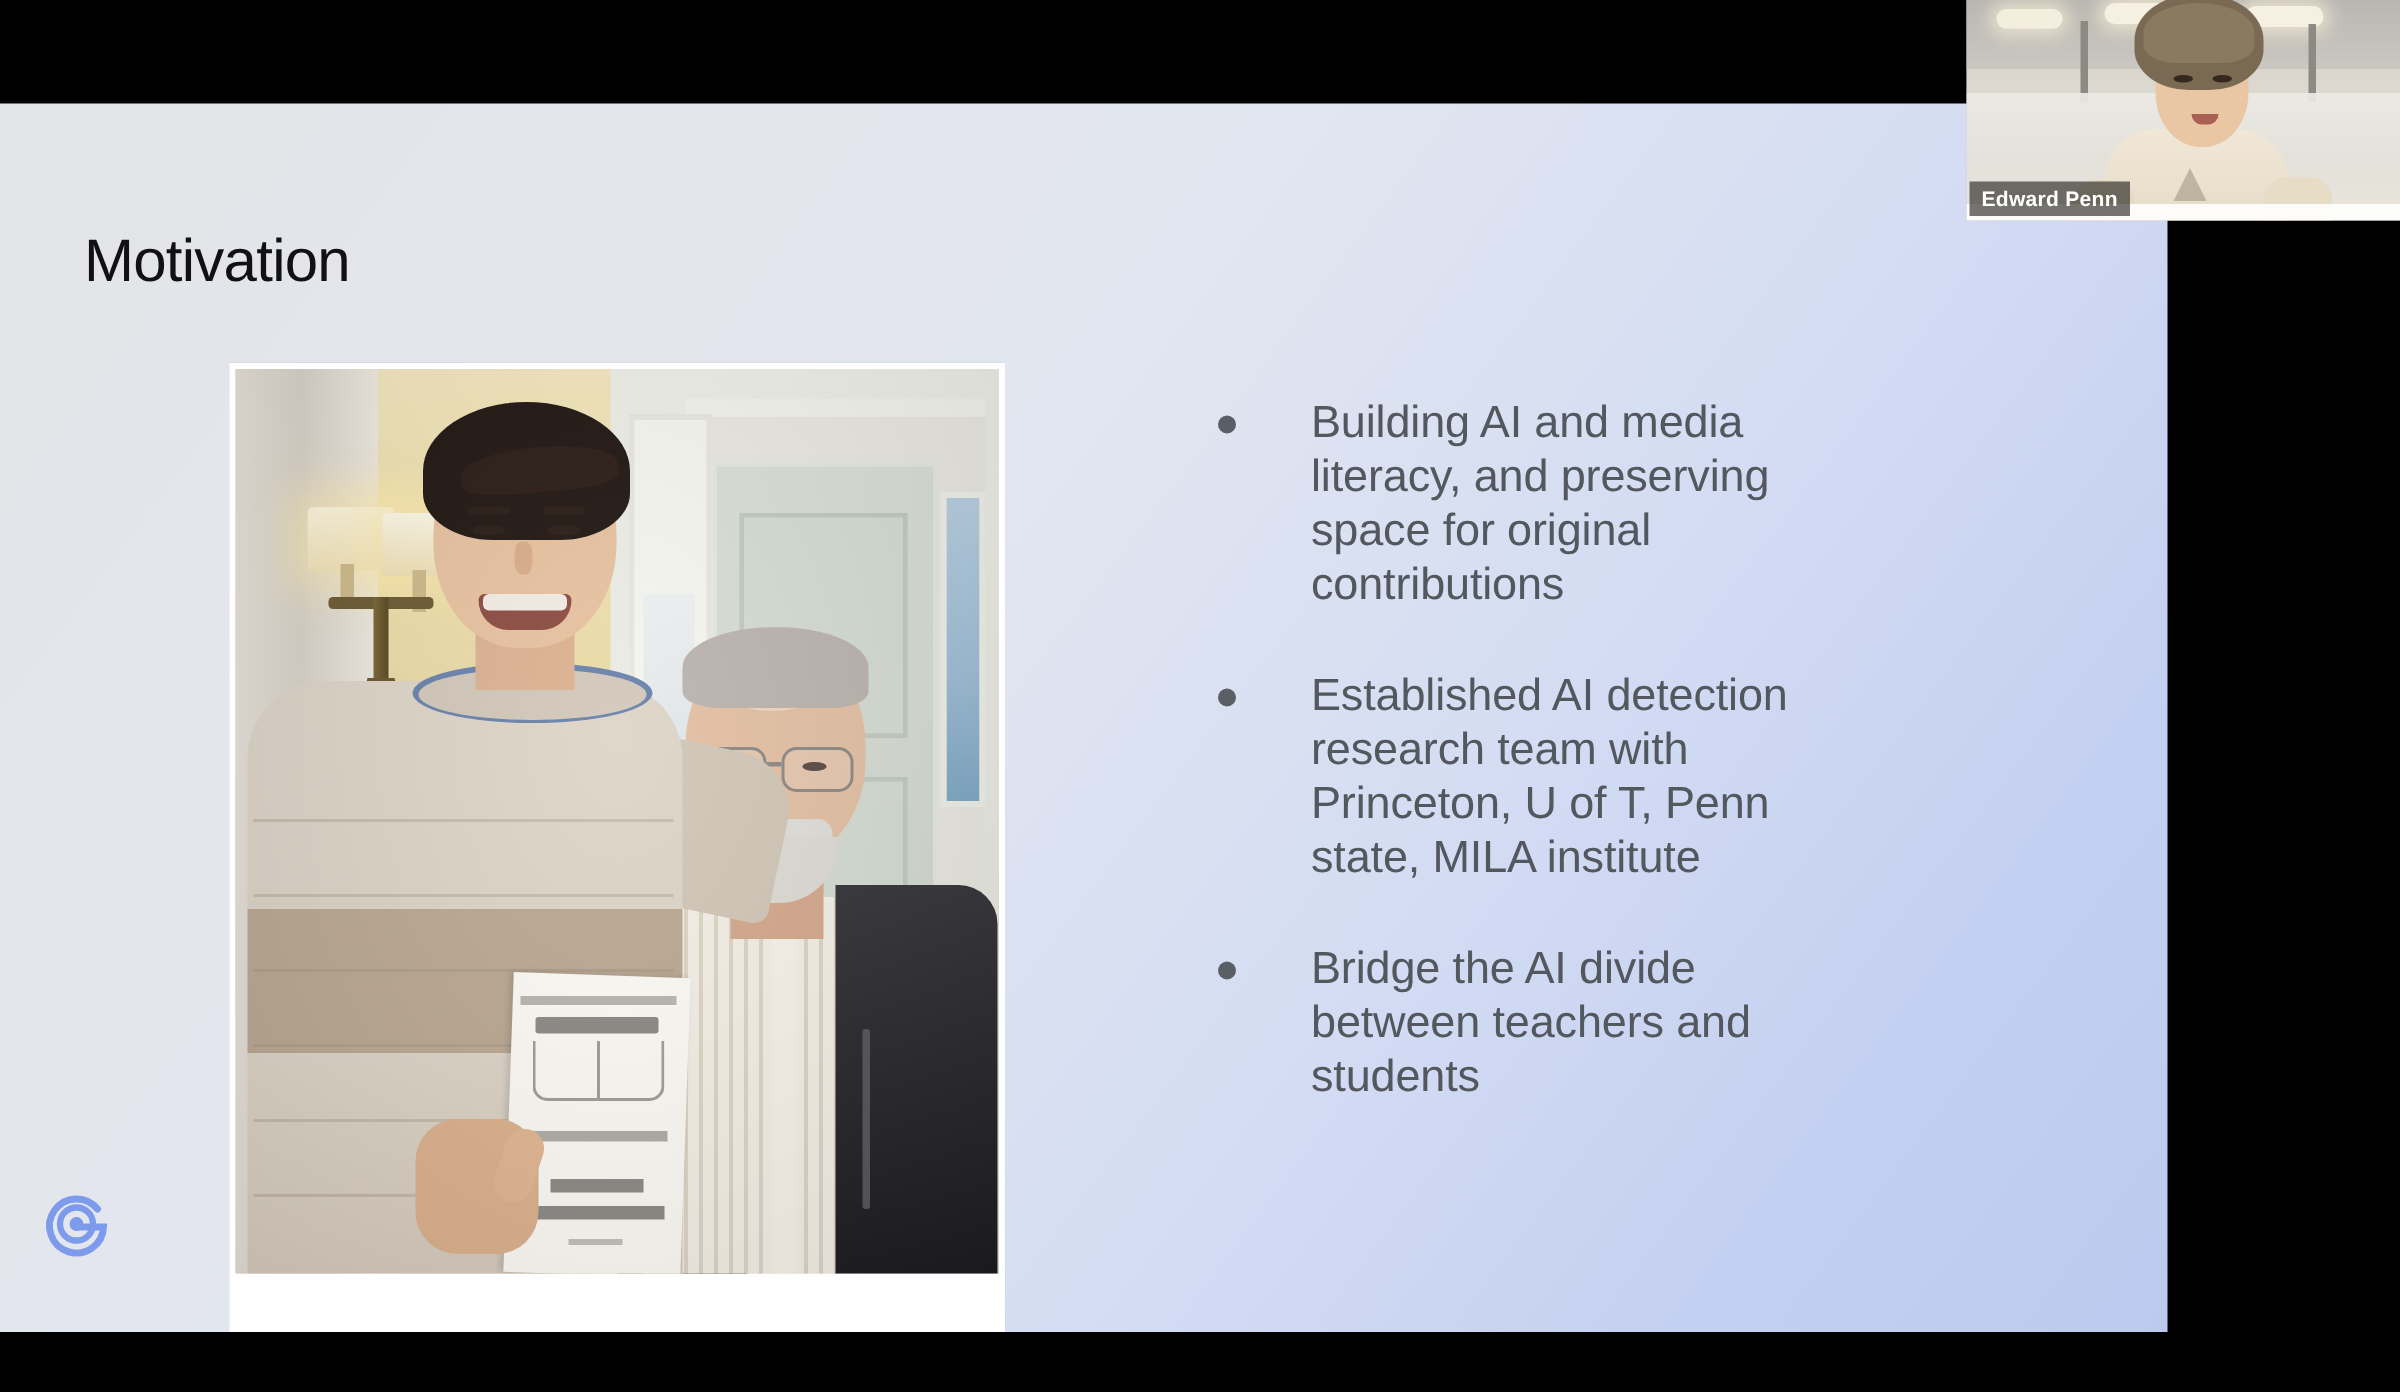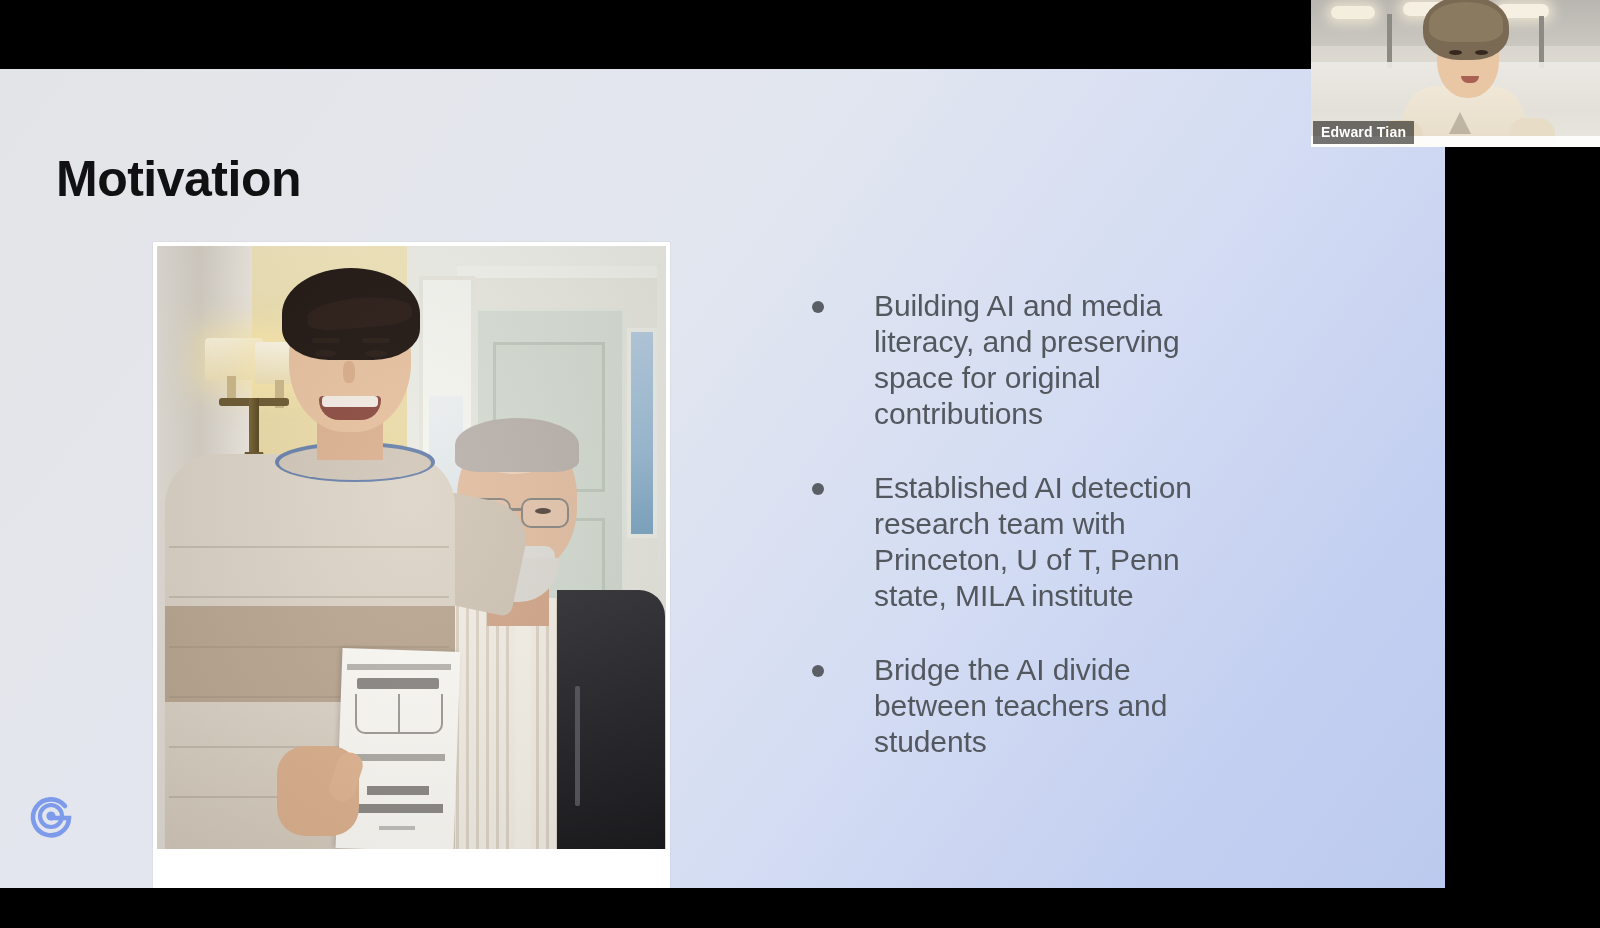--- a/index.html
+++ b/index.html
@@ -37,22 +37,22 @@
         #c4d0f1 84%,
         #bccaef 100%);
     overflow: hidden;
   }
 
   
   #slide-title {
     position: absolute;
     left: 56px;
     top: 85px;
-    font-size: 50px;
-    font-weight: bold;
+    font-size: 40px;
+    font-weight: normal;
     color: #111113;
     letter-spacing: -0.5px;
     line-height: 1;
   }
 
   
   #photo-card {
     position: absolute;
     left: 153px;
     top: 173px;
@@ -351,21 +351,20 @@
     left: 0; top: 0; width: 509px; height: 603px;
     background: radial-gradient(ellipse at 50% 40%, rgba(255,255,255,0.06) 0%, rgba(0,0,0,0.09) 100%);
   }
 
   
   #bullets {
     position: absolute;
     left: 812px;
     top: 195px;
     width: 420px;
-    margin-top: 24px;
   }
   .bullet-row {
     display: flex;
     align-items: flex-start;
     margin-bottom: 38px;
   }
   .bullet-dot {
     flex: 0 0 auto;
     width: 12px;
     height: 12px;
@@ -619,16 +618,16 @@
     <div class="wc" id="wc-arm-l"></div>
     <div class="wc" id="wc-arm-r"></div>
     <div class="wc" id="wc-face"></div>
     <div class="wc" id="wc-hair"></div>
     <div class="wc" id="wc-hair2"></div>
     <div class="wc" id="wc-eye-l"></div>
     <div class="wc" id="wc-eye-r"></div>
     <div class="wc" id="wc-mouth"></div>
     <div class="wc" id="wc-table"></div>
 
-    <div id="webcam-name">Edward Tian</div>
+    <div id="webcam-name">Edward Penn</div>
   </div>
 
 </div>
 
 </body></html>

